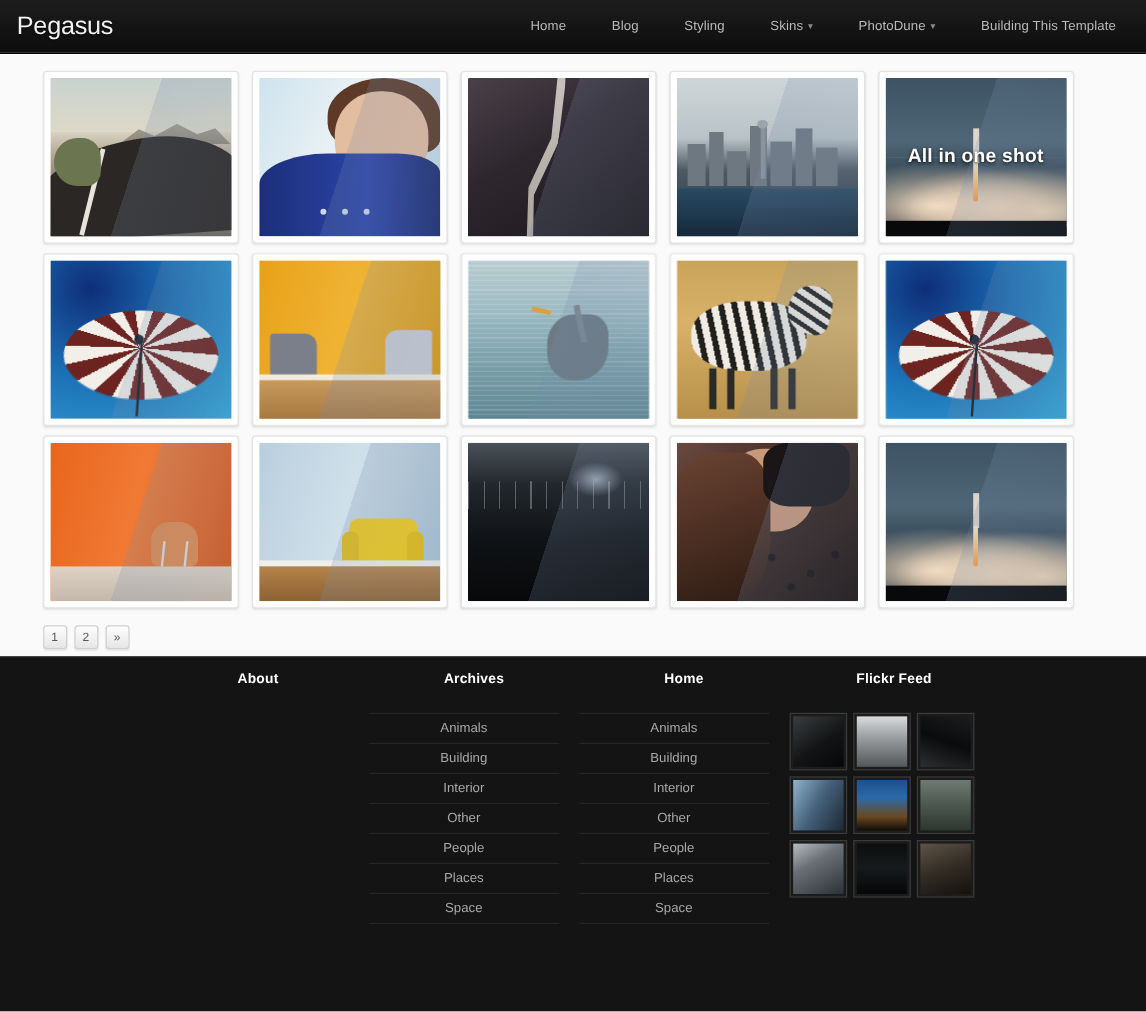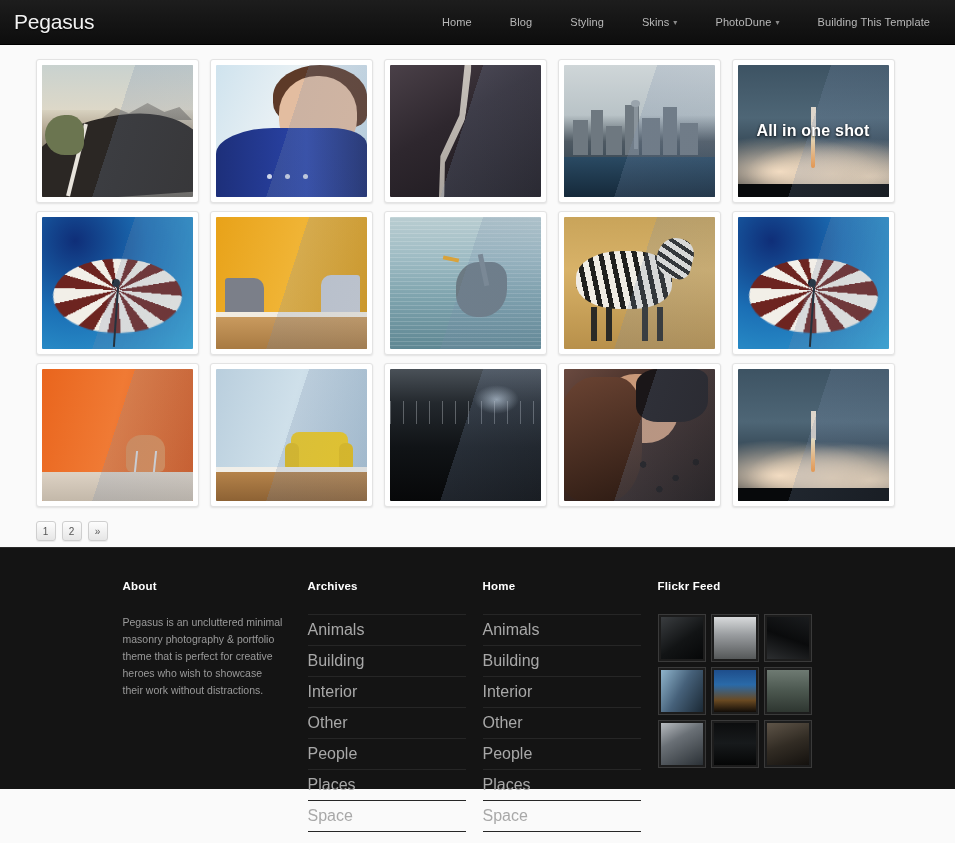--- a/index.html
+++ b/index.html
@@ -237,24 +237,25 @@
     font-size: 10px;
     color: #555;
     display: flex; align-items: center; justify-content: center;
     cursor: pointer;
     box-shadow: 0 1px 1px rgba(0,0,0,0.07);
   }
 
   
   .footer {
     width: 955px;
-    height: 242px;
+    height: 296px;
     background: #141414;
     border-top: 1px solid #2a2a2a;
-    padding-top: 32px;
+    padding-top: 12px;
+    text-align: center;
   }
   .fcols {
     width: 710px;
     margin: 0 auto;
     display: flex;
   }
   .fcol-about { width: 185px; }
   .fcol-arch  { width: 175px; }
   .fcol-tags  { width: 175px; }
   .fcol-flickr{ width: 175px; }
@@ -270,21 +271,21 @@
     font-size: 10.5px;
     line-height: 17px;
     width: 160px;
     margin-bottom: 15px;
   }
   .flist { list-style: none; width: 158px; }
   .flist li {
     border-top: 1px solid #262626;
     padding: 6px 0 6px 0;
     color: #a8a8a8;
-    font-size: 16px;
+    font-size: 11px;
     cursor: pointer;
   }
   .flist li.last { border-bottom: 1px solid #262626; }
 
   .fgrid {
     display: flex;
     flex-wrap: wrap;
     gap: 5px;
     width: 158px;
   }
@@ -502,21 +503,20 @@
     <div class="pbtn">2</div>
     <div class="pbtn">»</div>
   </div>
 </div>
 
 <div class="footer">
   <div class="fcols">
 
     <div class="fcol-about fabout">
       <div class="fhead">About</div>
-      <p>Pegasus is an uncluttered minimal masonry photography &amp; portfolio theme that is perfect for creative heroes who wish to showcase their work without distractions.</p>
     </div>
 
     <div class="fcol-arch">
       <div class="fhead">Archives</div>
       <ul class="flist">
         <li>Animals</li>
         <li>Building</li>
         <li>Interior</li>
         <li>Other</li>
         <li>People</li>

